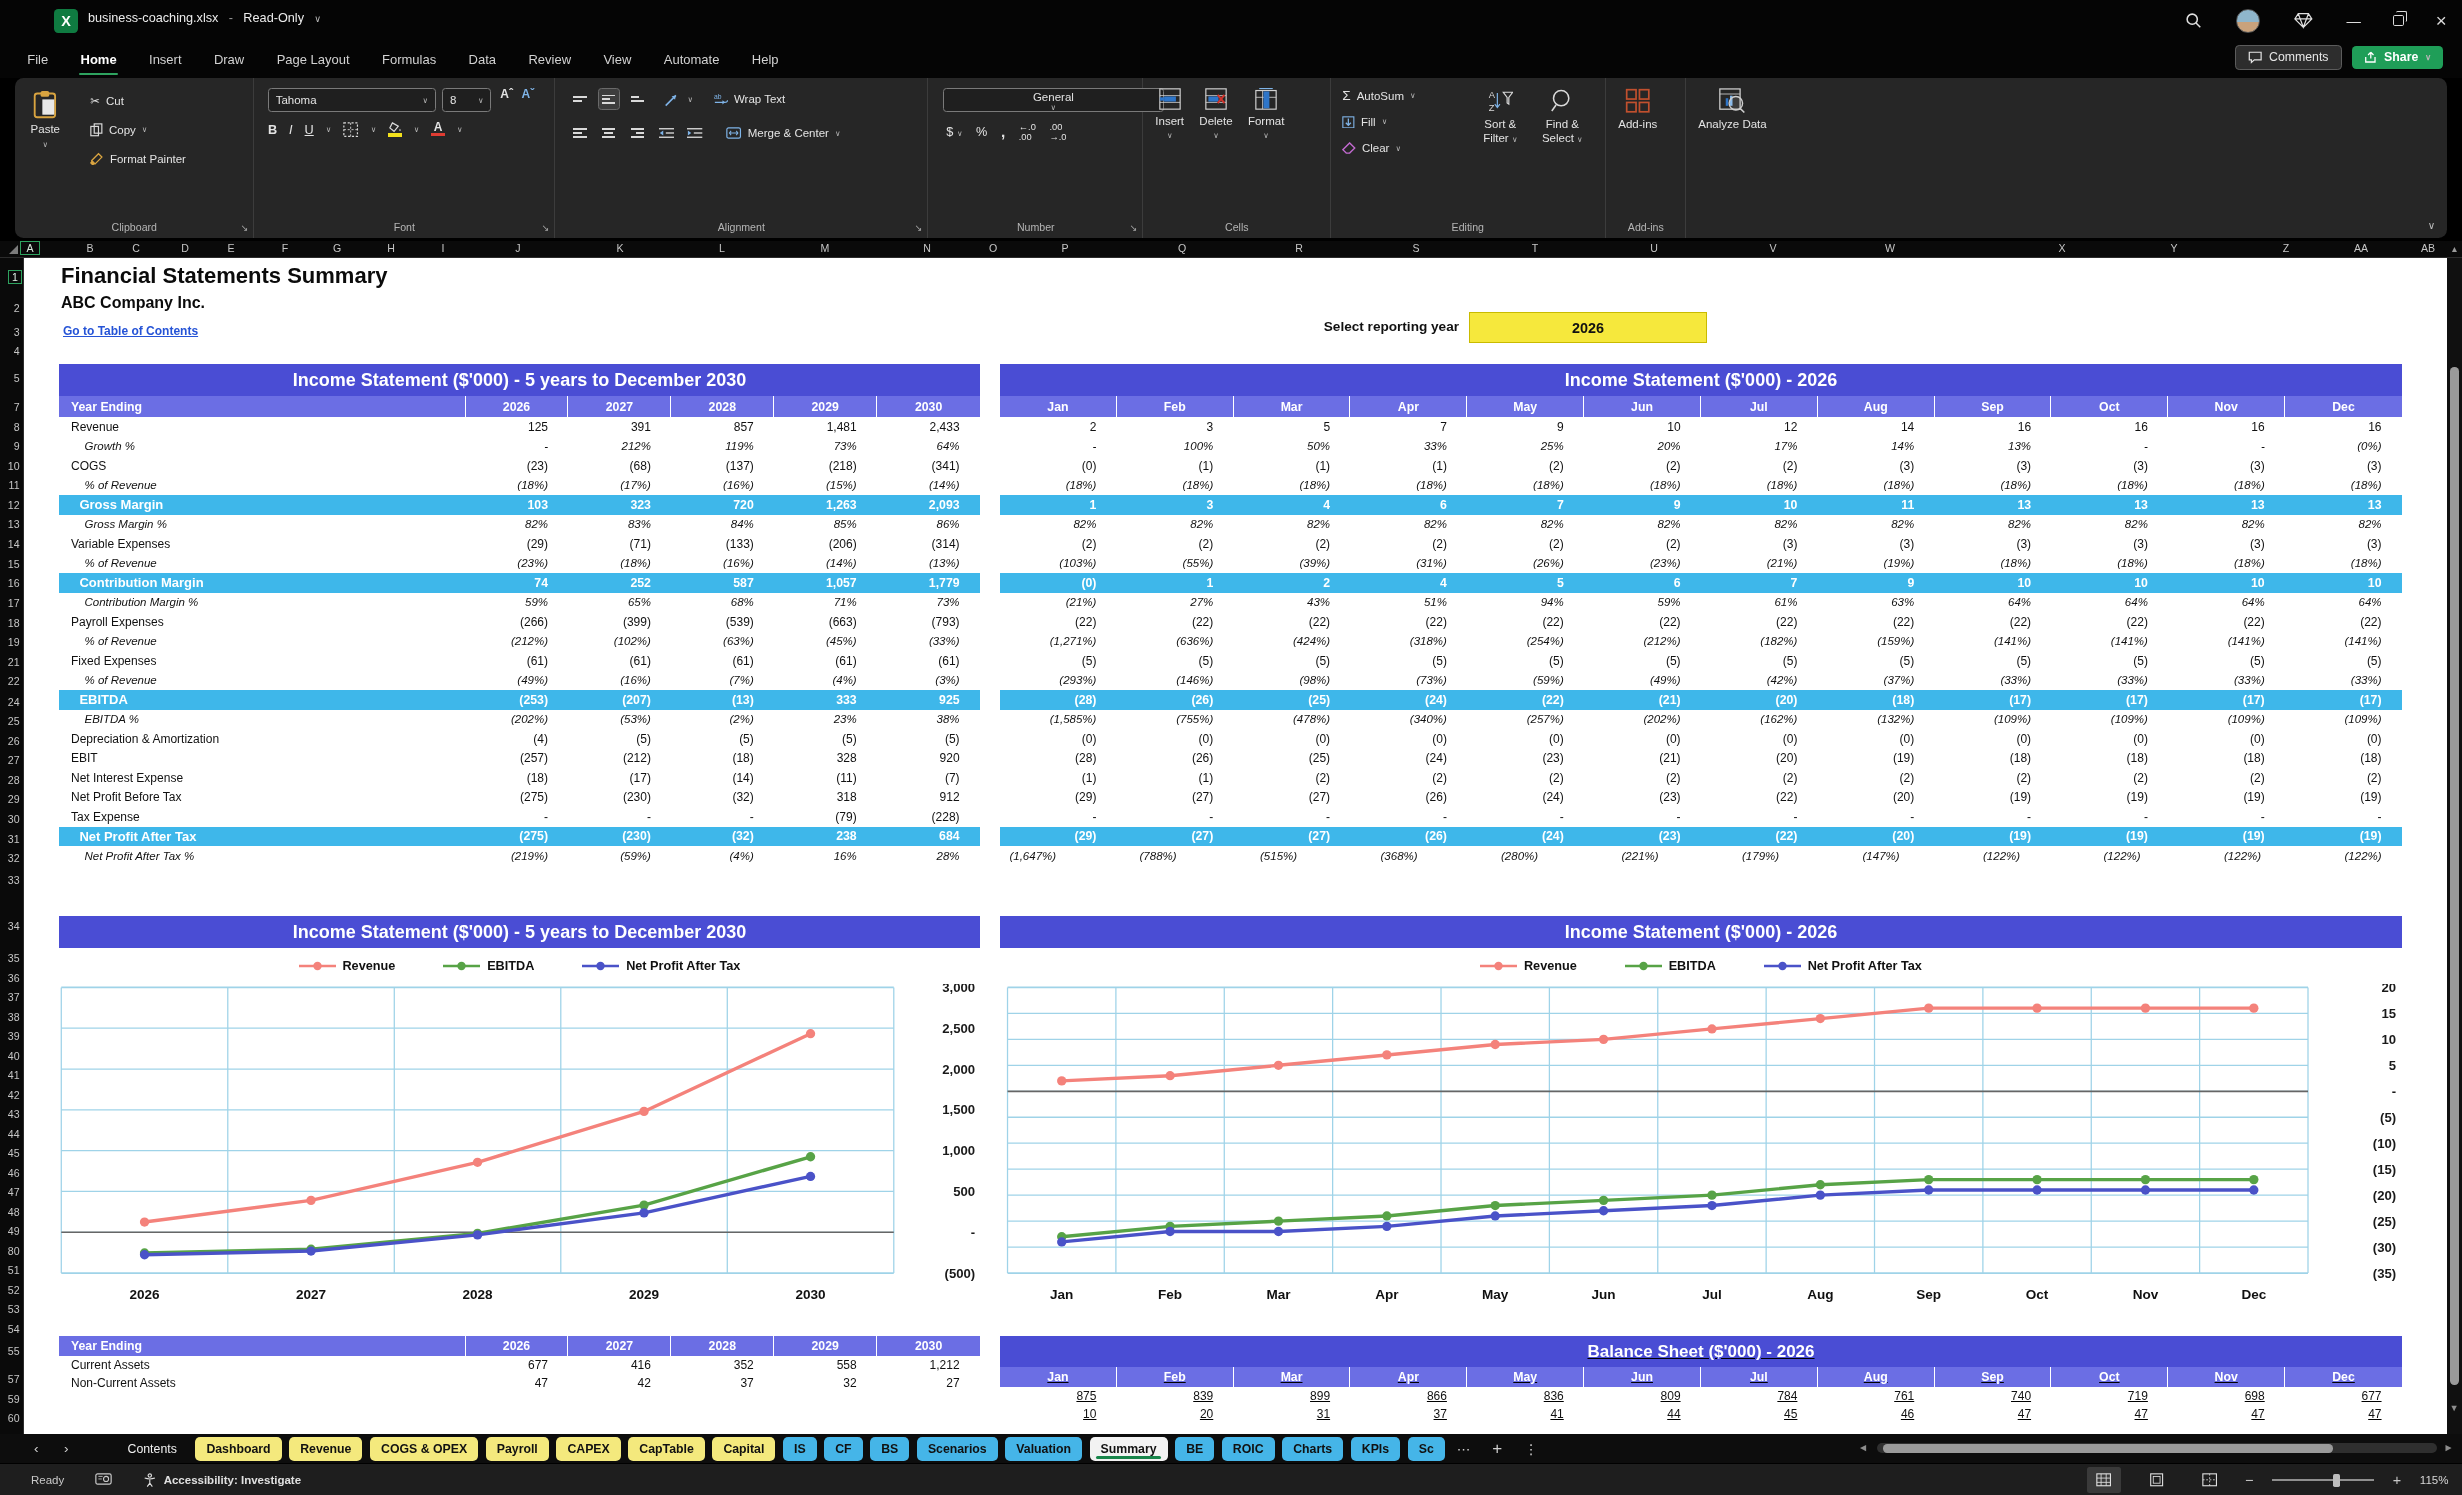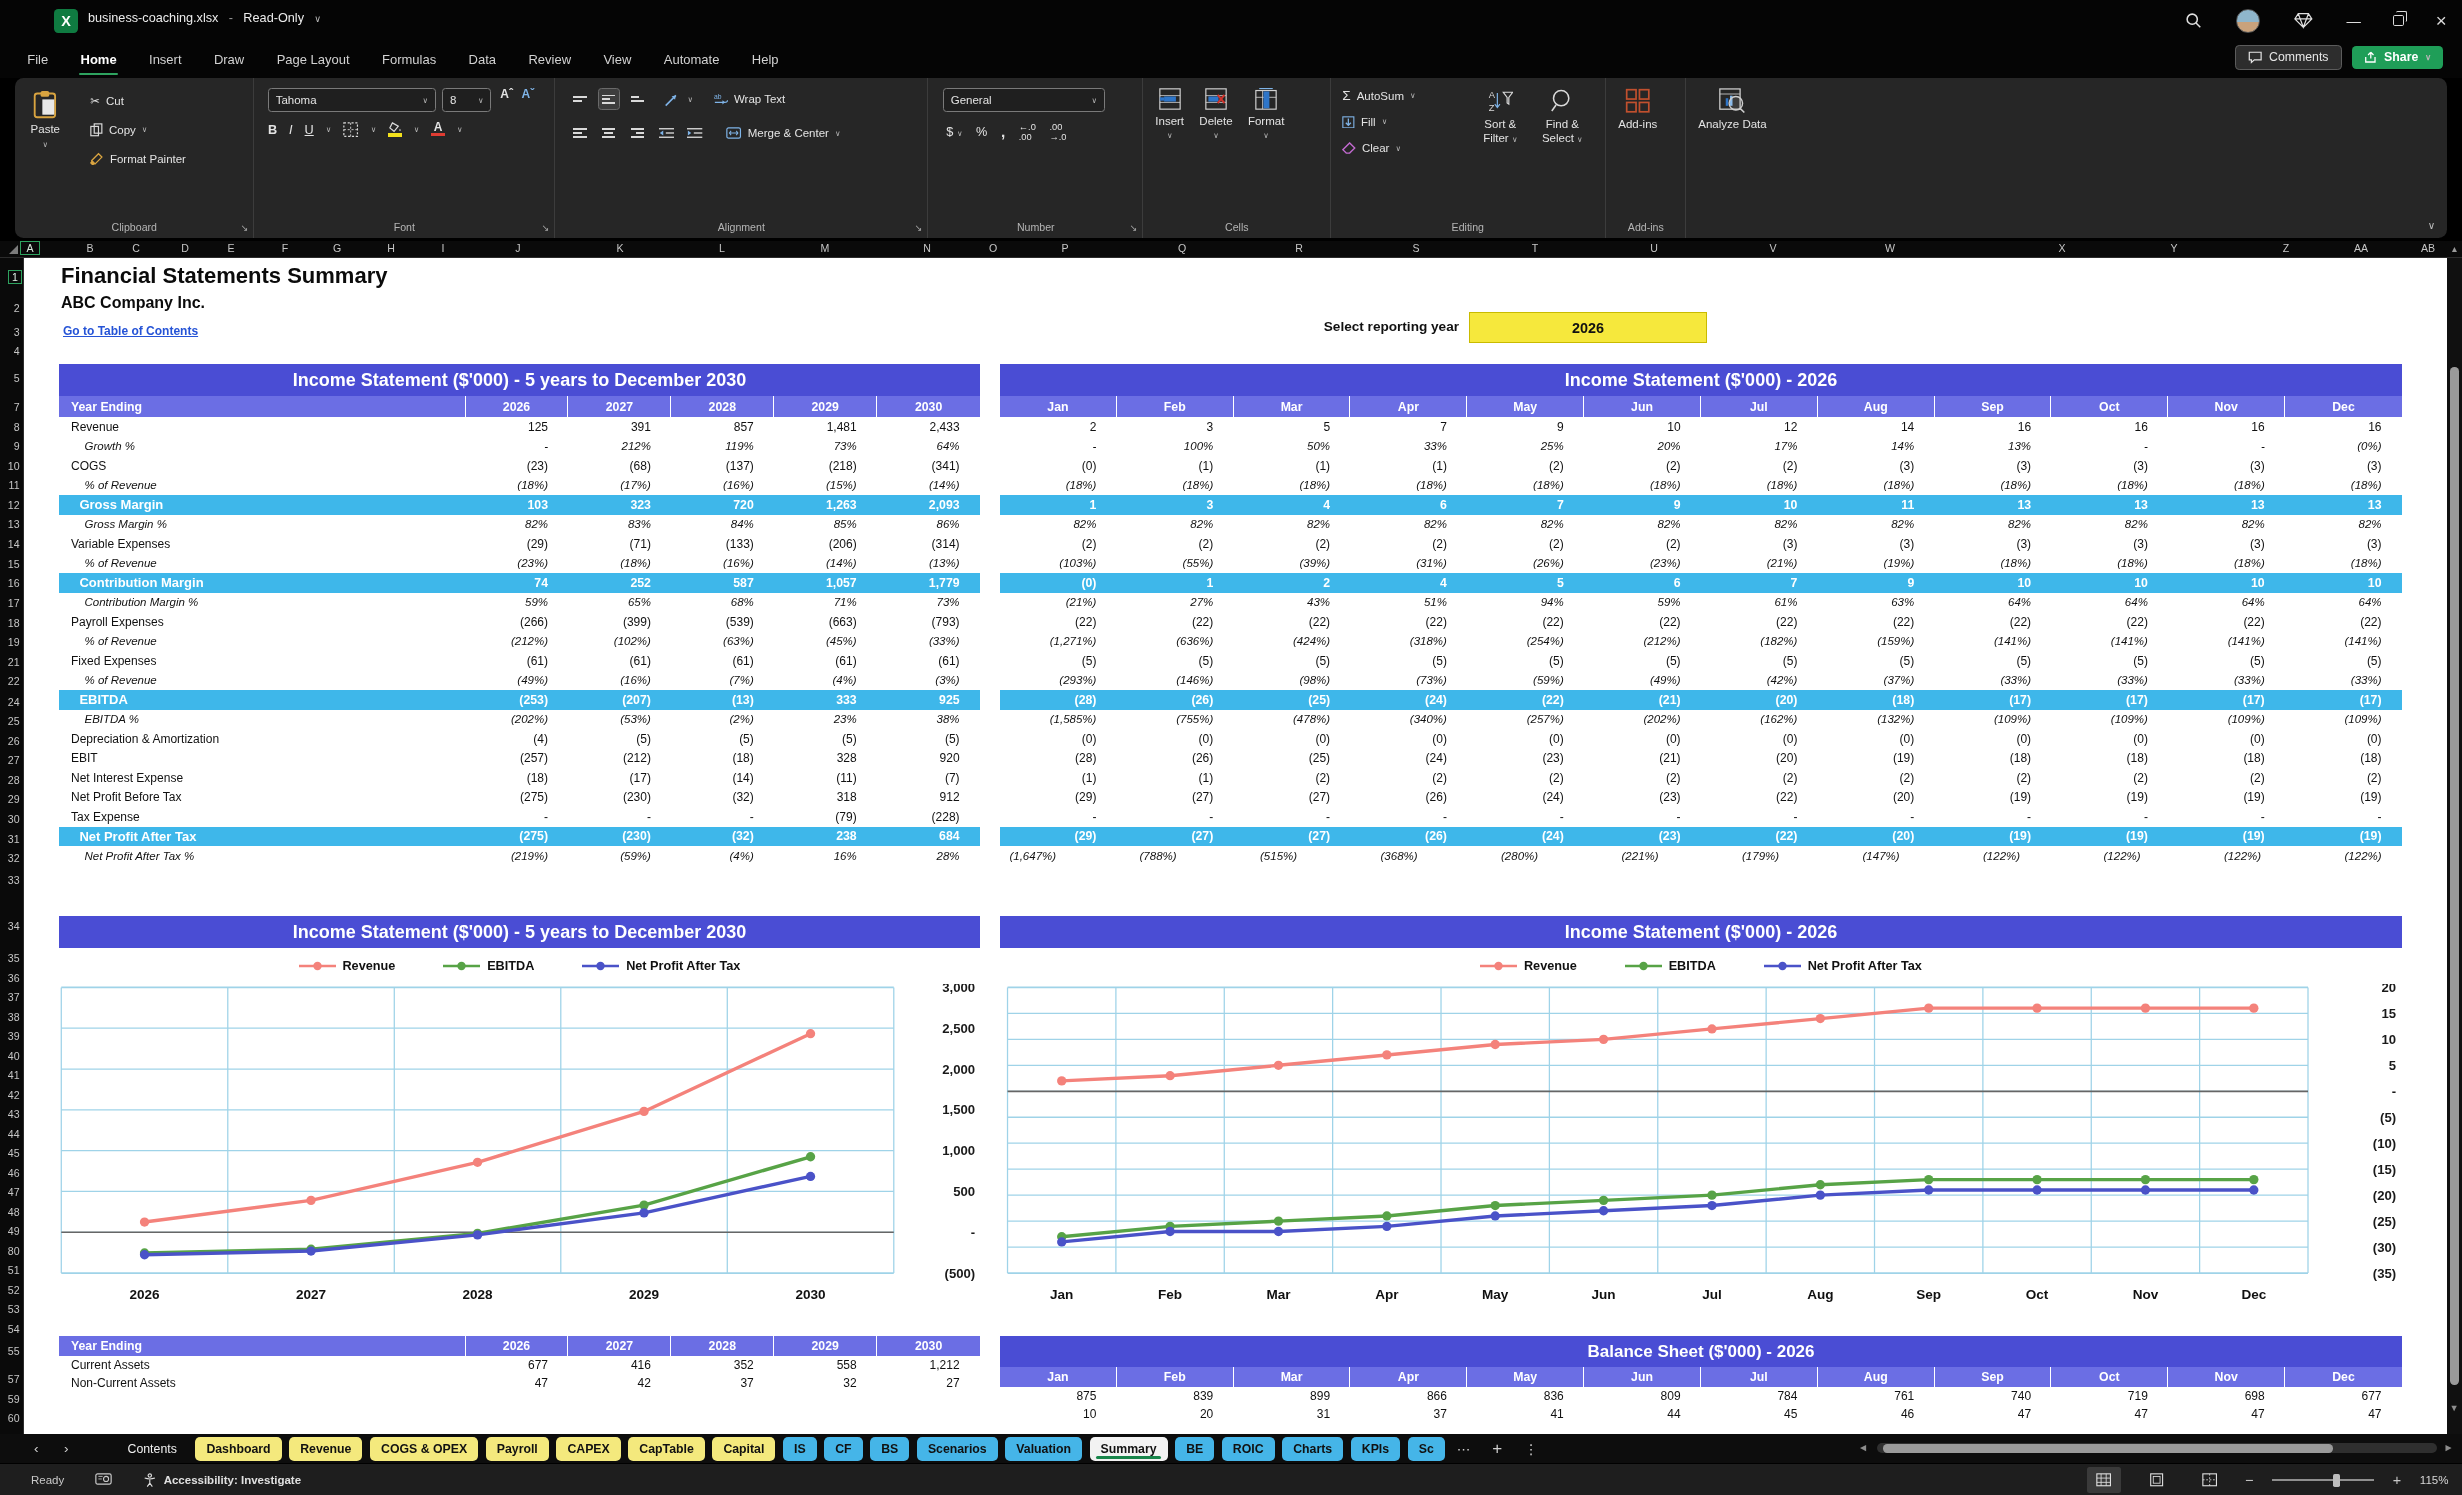--- a/index.html
+++ b/index.html
@@ -353,21 +353,21 @@
             </svg>
           <span>Merge &amp; Center</span>
           <span class="chev">∨</span>
         </span>
       </div>
       <div class="rb-label"><span>Alignment</span></div>
       <span class="dlg">↘</span>
     </div>
 
     <div class="rb-group" style="left:914px;width:214px;">
-      <div class="combob" style="position:absolute;left:13.6px;top:10.2px;width:162px;">
+      <div class="combob" style="position:absolute;left:13.6px;top:10.2px;width:221px;flex-direction:column;">
         <span>General</span>
           <span class="chev">∨</span>
       </div>
       <div style="position:absolute;left:17px;top:44px;display:flex;gap:13.6px;align-items:center;font-size:12.7px;">
         <span>$ <span class="chev">∨</span></span>
         <span>%</span>
         <span style="font-weight:bold;font-size:15.3px;">,</span>
         <span style="font-size:9.3px;">←.0<br>.00</span>
         <span style="font-size:9.3px;">.00<br>→.0</span>
       </div>
@@ -1320,21 +1320,21 @@
         </div>
         <div class="trow normal" style="height: 18px;">
           <div class="tl" style="width: 407px;">Non-Current Assets</div>
           <div class="tv" style="width: 103px;">47</div>
           <div class="tv" style="width: 103px;">42</div>
           <div class="tv" style="width: 103px;">37</div>
           <div class="tv" style="width: 103px;">32</div>
           <div class="tv" style="width: 103px;">27</div>
         </div>
       </div>
-    <div id="tbl-bs-monthly" class="dtable bs" style="left: 1000px; top: 1078px; width: 1402px;">
+    <div id="tbl-bs-monthly" class="dtable bs" style="left: 1000px; top: 1078px; width: 1402px; text-decoration: underline;">
         <div class="tbanner">Balance Sheet ($'000) - 2026</div>
         <div class="thead">
           <div class="th" style="width: 117px;">Jan</div>
           <div class="th" style="width: 117px;">Feb</div>
           <div class="th" style="width: 117px;">Mar</div>
           <div class="th" style="width: 117px;">Apr</div>
           <div class="th" style="width: 117px;">May</div>
           <div class="th" style="width: 117px;">Jun</div>
           <div class="th" style="width: 117px;">Jul</div>
           <div class="th" style="width: 117px;">Aug</div>

